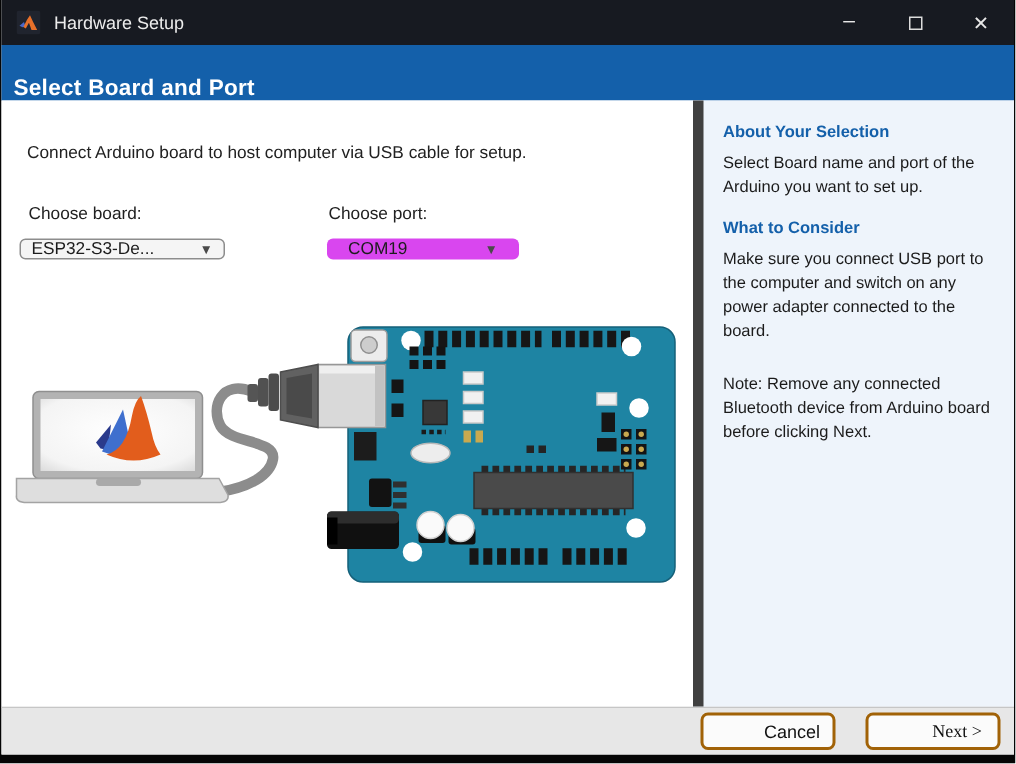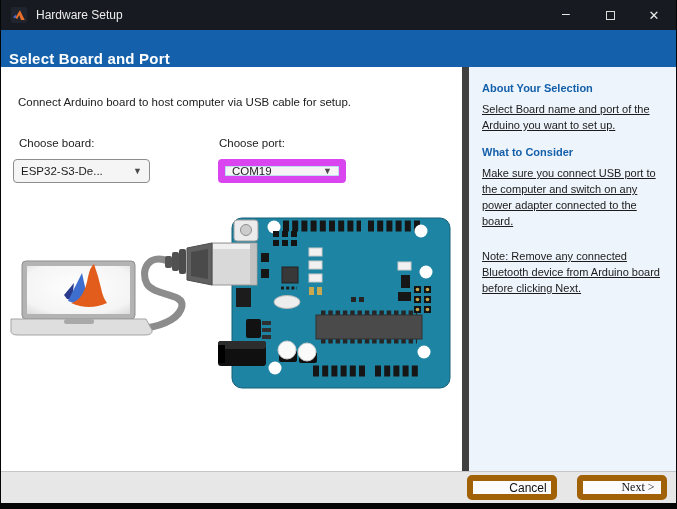--- a/index.html
+++ b/index.html
@@ -19,35 +19,35 @@
   
   .banner { height:37px; background:#1460aa; display:flex; align-items:flex-end; flex:0 0 auto; }
   .banner-title { color:#ffffff; font-weight:bold; font-size:15px; padding-left:8px; letter-spacing:.2px; }
 
   
   .body { flex:1 1 auto; display:flex; min-height:0; position:relative; }
   .main { width:461px; position:relative; background:#ffffff; }
   .instruction { position:absolute; left:17px; top:29px; font-size:11.5px; color:#212121; }
   .field-label { position:absolute; top:70px; font-size:11.5px; color:#212121; }
   .lbl-board { left:18px; } .lbl-port { left:218px; }
-  .dropdown { position:absolute; top:92px; height:24px; background:#f5f5f5; border:1px solid #8d8d8d; border-radius:4px; display:flex; align-items:center; justify-content:space-between; padding:0 7px; font-size:11.5px; color:#1c1c1c; cursor:default; }
+  .dropdown { position:absolute; top:92px; height:14px; background:#f5f5f5; border:1px solid #8d8d8d; border-radius:4px; display:flex; align-items:center; justify-content:space-between; padding:0 7px; font-size:11.5px; color:#1c1c1c; cursor:default; }
   .dd-board { left:12px; width:137px; }
   .dd-port { left:217px; width:128px; border:7px solid #d946ef; box-shadow:0 0 0 .5px #8ec8e8 inset; }
   .dd-arrow { font-size:9px; color:#4a4a4a; margin-left:8px; }
   .illu { position:absolute; left:0px; top:138px; }
 
   
   .sidebar { width:214px; background:#eef4fb; border-left:7px solid #404040; padding:15px 12px 0 13px; }
   .sb-heading { font-size:11px; font-weight:bold; color:#1460aa; margin:0 0 7px 0; }
-  .sb-text { font-size:11px; line-height:16px; color:#1b1b1b; margin:0 0 13px 0;text-decoration:underline; }
+  .sb-text { font-size:11px; line-height:16px; color:#1b1b1b; margin:0 0 13px 0; }
   .sb-gap { height:6px; }
 
   
   .footer { height:32px; flex:0 0 auto; background:#e7e7e7; border-top:1px solid #c6c6c6; display:flex; align-items:center; justify-content:flex-end; }
-  .btn { width:90px; height:25px; background:#fbfbfb; border:6px solid #a16207; border-radius:5px; font-size:12px; color:#111; display:flex; align-items:center; justify-content:center; cursor:default; font-family:"Liberation Sans", sans-serif;padding-left:32px; }
+  .btn { width:90px; height:25px; background:#fbfbfb; border:2px solid #a16207; border-radius:5px; font-size:12px; color:#111; display:flex; align-items:center; justify-content:center; cursor:default; font-family:"Liberation Sans", sans-serif;padding-left:32px; }
   .btn-cancel { margin-right:20px; }
   .btn-next { margin-right:9px;font-family:Liberation Serif, serif; }
 </style>
 </head>
 <body>
 
 <div class="app">
   <div class="win">
 
     <div class="titlebar">

